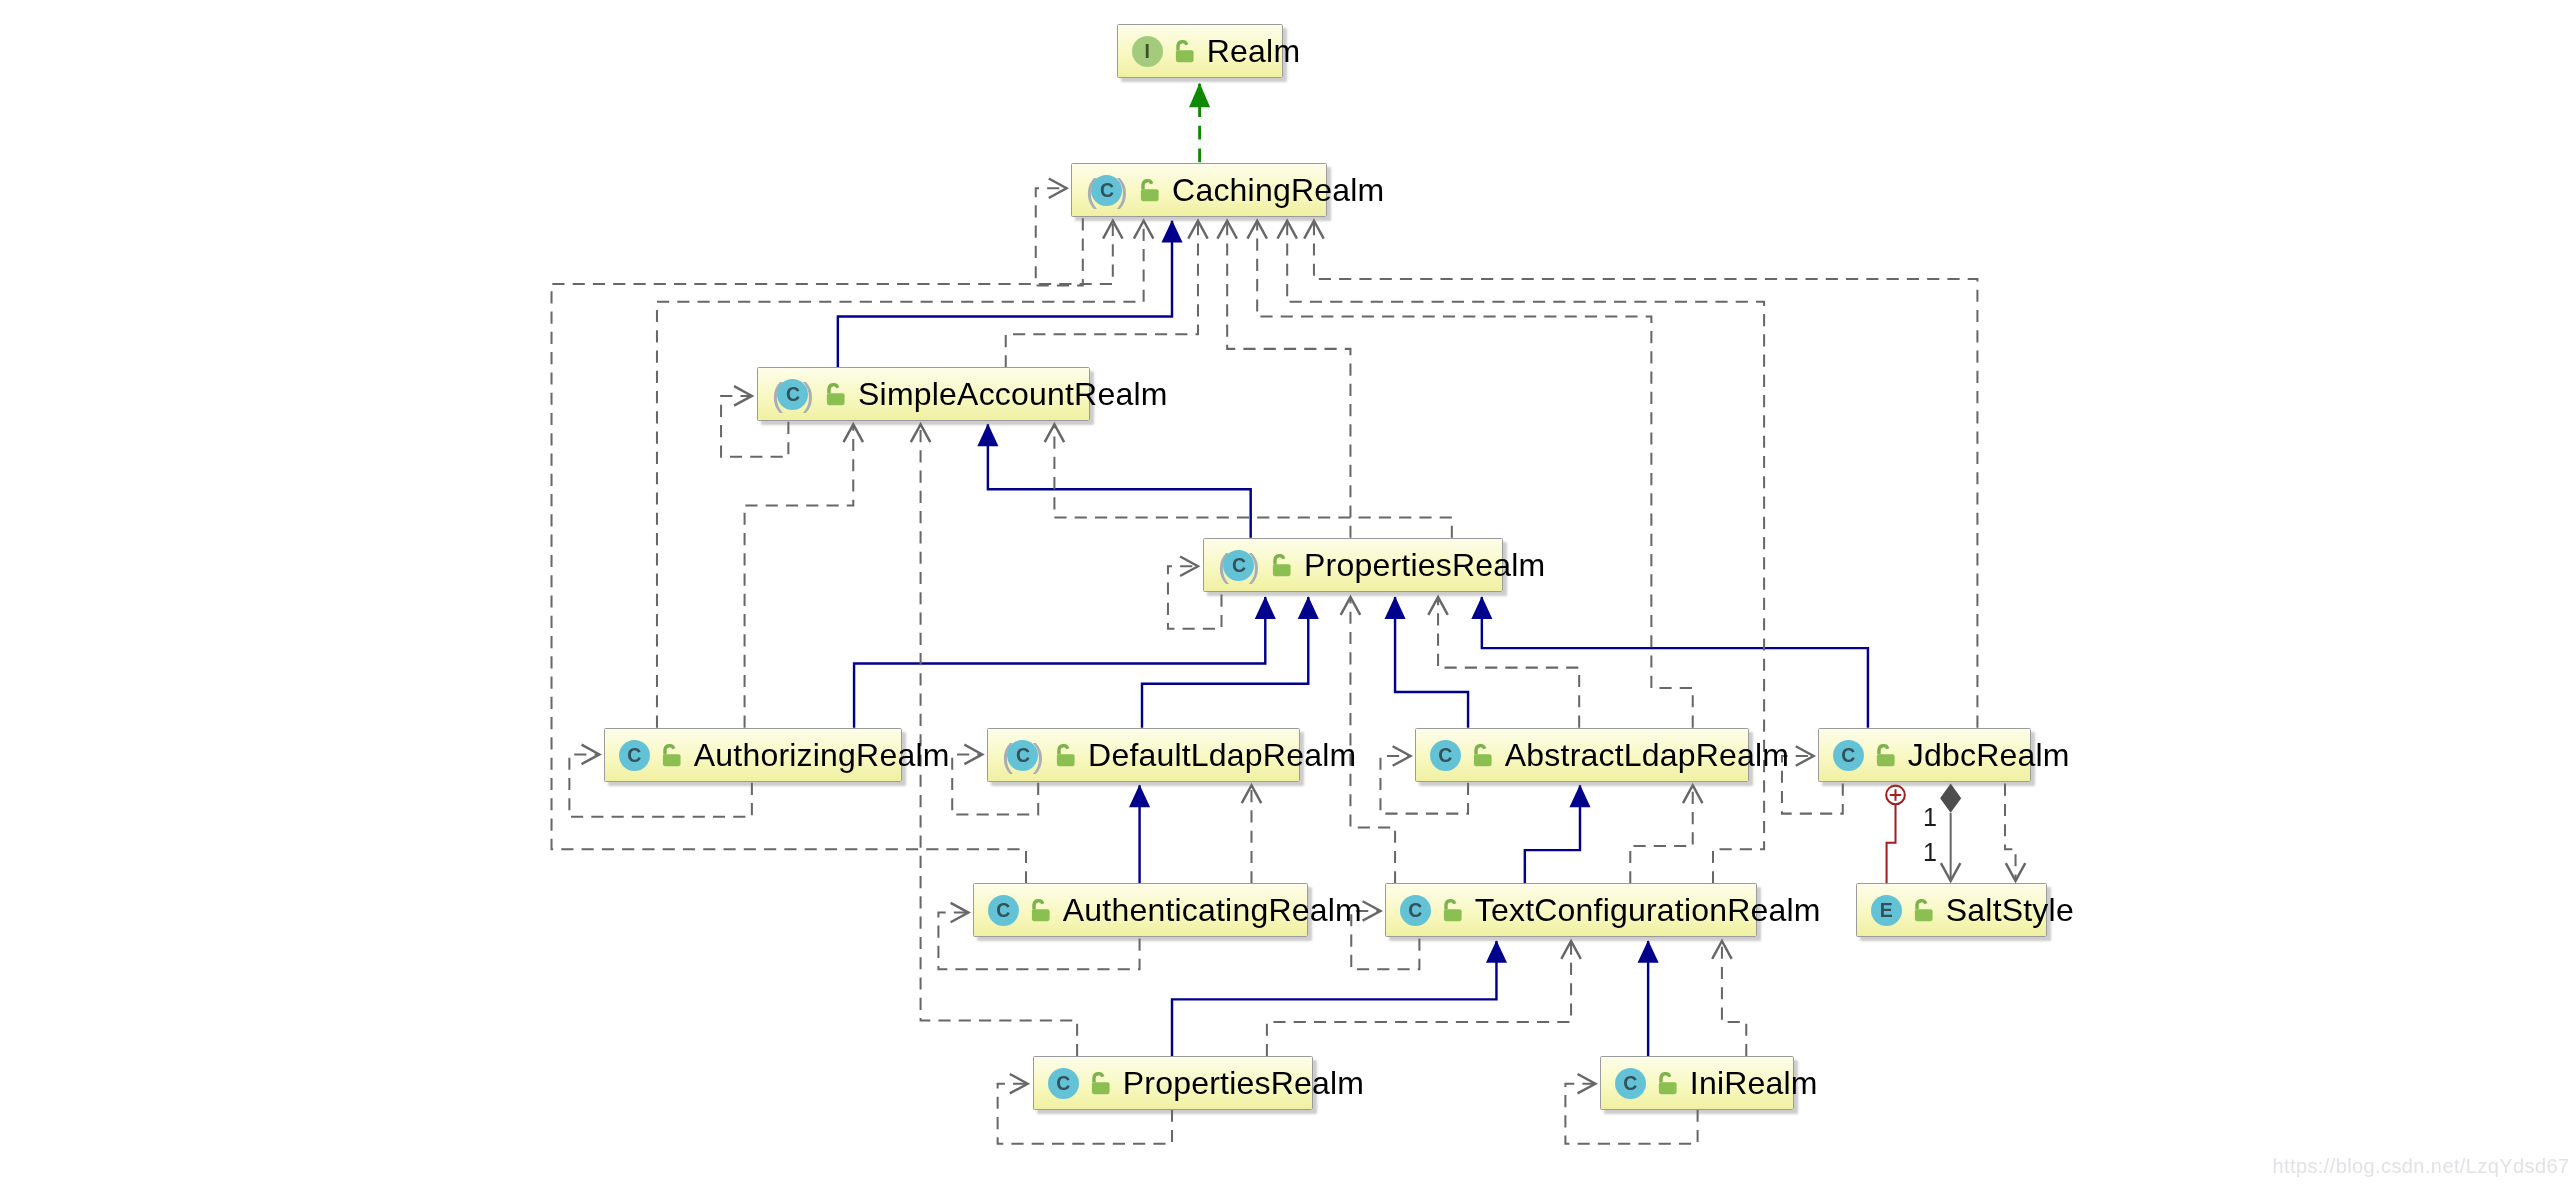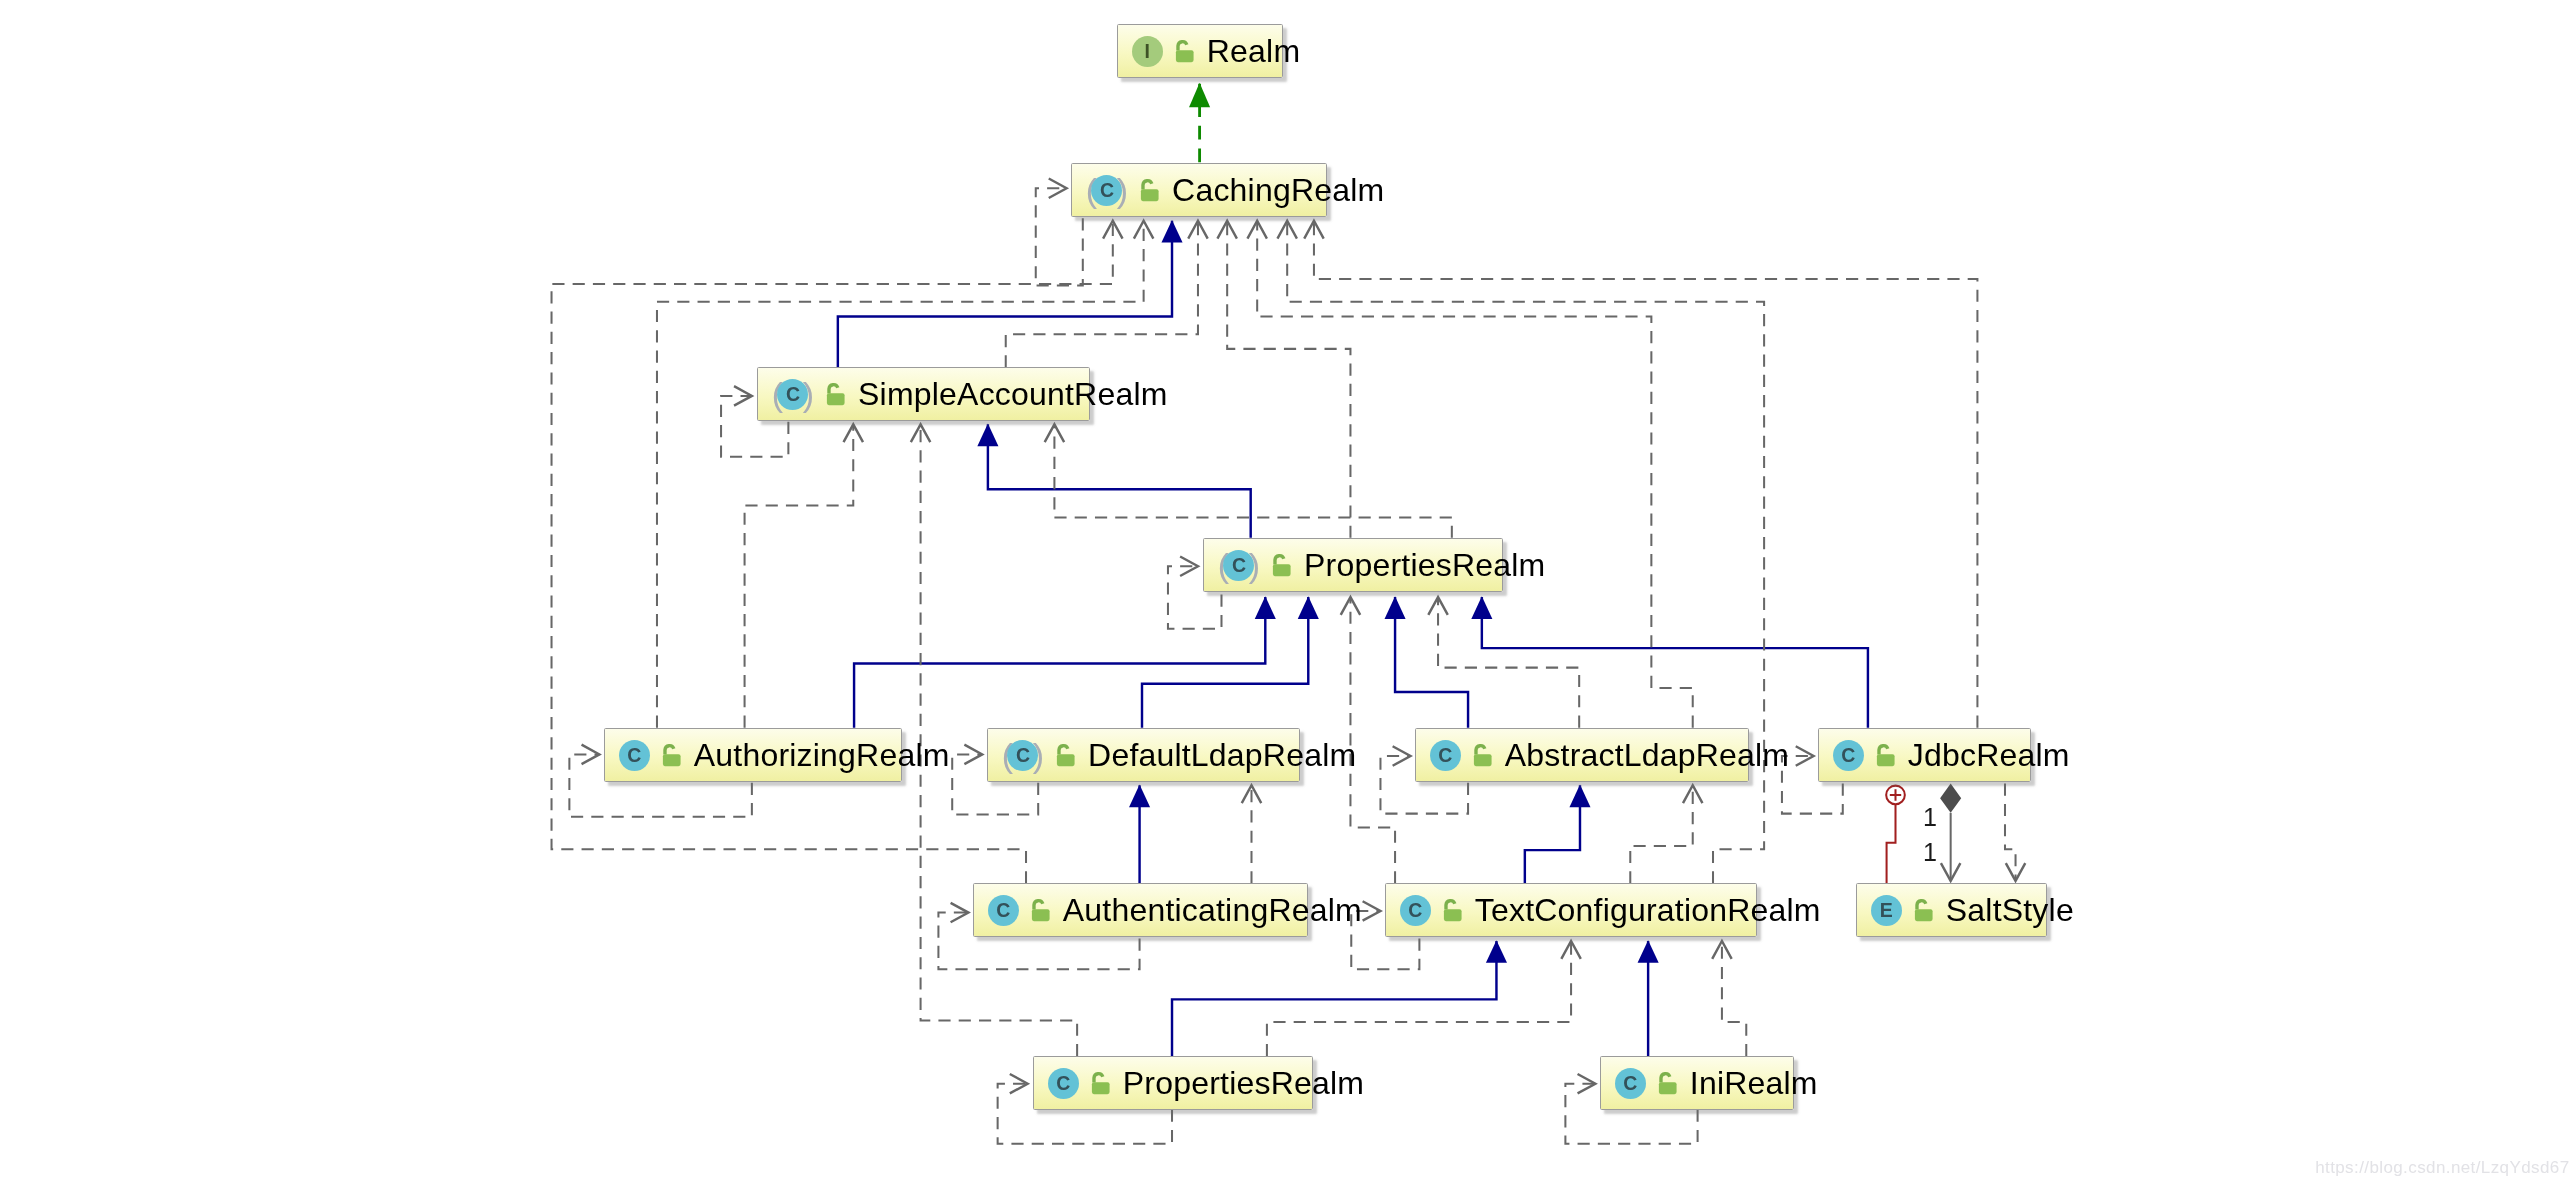--- a/index.html
+++ b/index.html
@@ -25,21 +25,21 @@
   .badge.cls{background:#63c2d6;}
   .badge.iface{background:#a4cb7c;color:#3d5226;}
   .badge.enum{background:#63c2d6;}
   .abswrap{display:flex;align-items:center;flex:0 0 auto;}
   .abswrap .paren{font-size:34px;color:#a9aeb5;font-weight:400;line-height:31px;}
   .abswrap .paren.l{margin-right:-5.7px;}
   .abswrap .paren.r{margin-left:-5.7px;}
   .lock{flex:0 0 auto;width:26px;height:26px;}
   .watermark{
     position:absolute;right:6.5px;bottom:8px;
-    font-size:17px;color:#e2e2e6;letter-spacing:0.4px;margin-top:19px;
+    font-size:20px;color:#e2e2e6;letter-spacing:0.4px;margin-top:19px;
   }
 </style>
 </head>
 <body>
 
 <div id="canvas">
 
   <svg id="edges" viewBox="0 0 3176 1462" xmlns="http://www.w3.org/2000/svg">
     <defs>
       <marker id="mB" markerUnits="userSpaceOnUse" markerWidth="30" markerHeight="30" viewBox="0 0 30 30" refX="28" refY="15" orient="auto">

